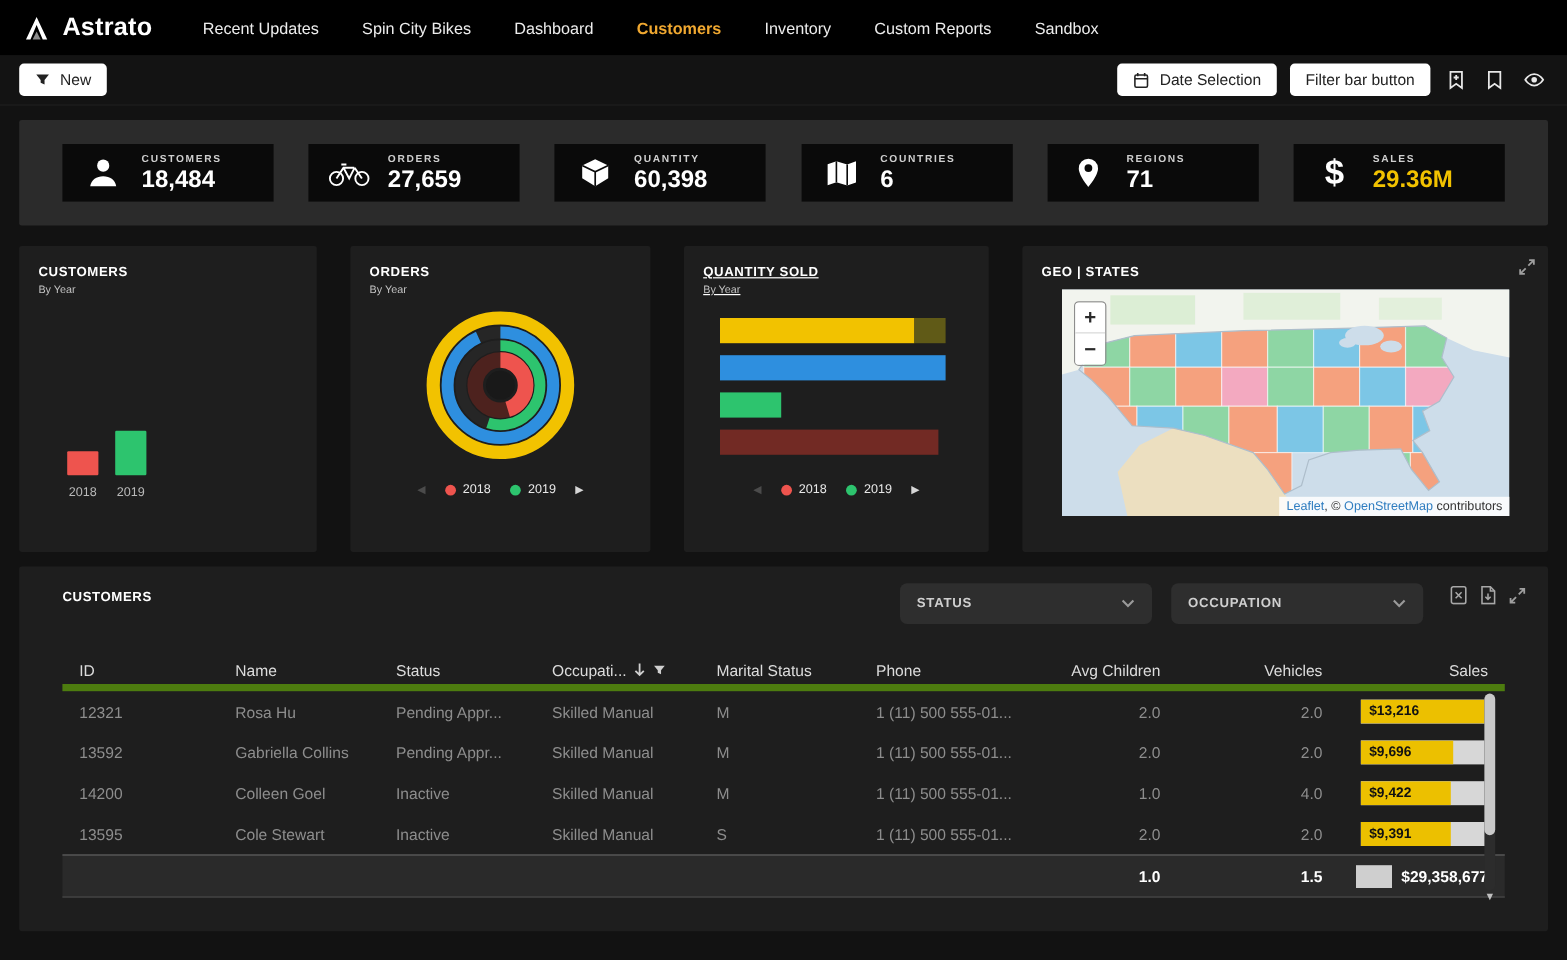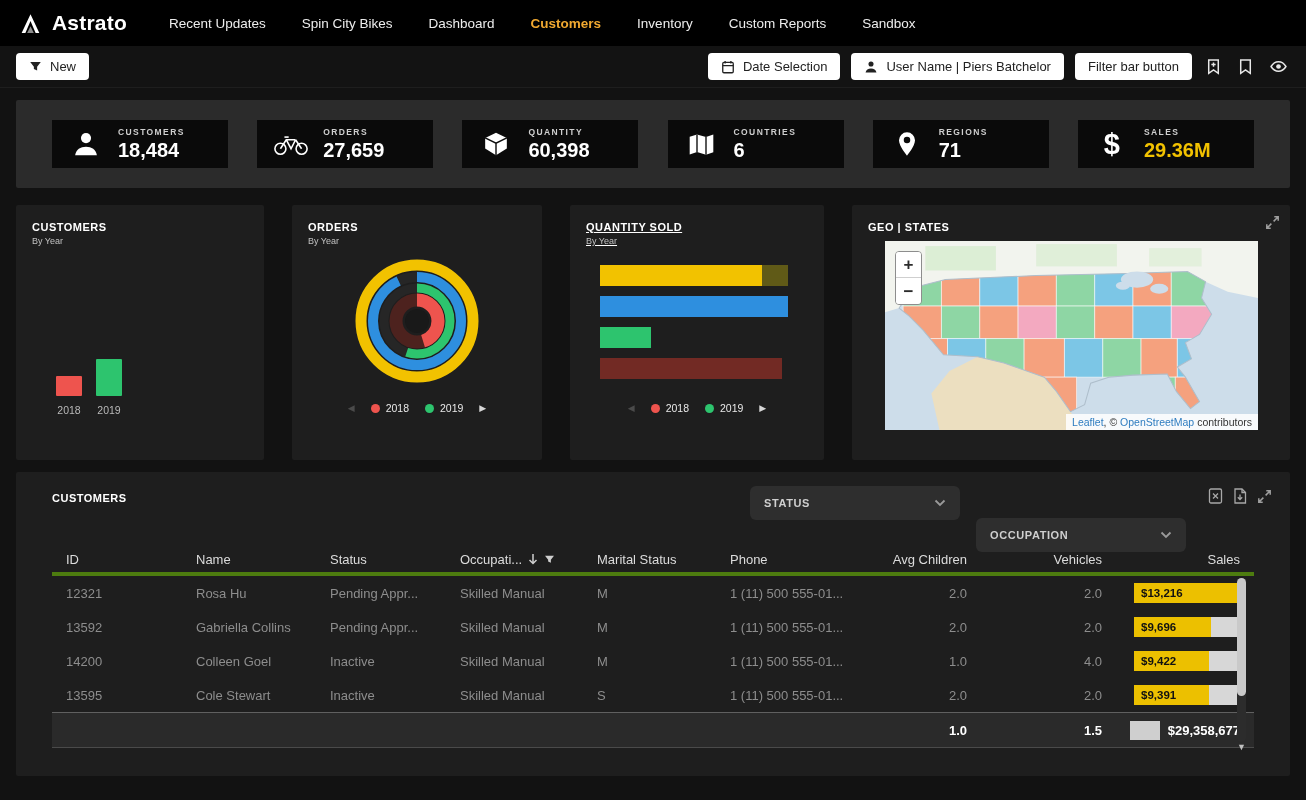--- a/index.html
+++ b/index.html
@@ -62,29 +62,29 @@
   .zoomctl { position:absolute; top:10px; left:10px; width:27px; border-radius:4px; overflow:hidden; border:1px solid #8d8d8d; }
   .zoomctl button { display:block; width:100%; height:26px; background:#fff; color:#2b2b2b; border:none; font-size:17px; font-weight:bold; cursor:pointer; font-family:inherit; line-height:1; }
   .zoomctl button:first-child { border-bottom:1px solid #cfcfcf; }
   .attribution { position:absolute; right:0; bottom:0; background:rgba(255,255,255,.85); font-size:10.5px; color:#333; padding:2px 6px; white-space:nowrap; }
   .attribution a { color:#2f7dc0; text-decoration:none; cursor:pointer; }
 
   
   .table-panel { margin:12px 16px 0; height:304px; background:#1e1e1e; position:relative; border-radius:2px; }
   .table-title { position:absolute; top:20px; left:36px; font-size:11px; font-weight:bold; letter-spacing:.5px; }
   .dd { position:absolute; top:14px; height:34px; width:210px; background:#2e2e2e; border-radius:6px; display:flex; align-items:center; justify-content:space-between; padding:0 14px; cursor:pointer; }
-  .dd-status { right:330px; } .dd-occupation { right:104px;margin-top:32px; }
+  .dd-status { right:330px; } .dd-occupation { right:104px; }
   .dd-label { font-size:11px; font-weight:bold; letter-spacing:.6px; color:#cfcfcf; }
   .dd .chev { color:#9a9a9a; }
   .corner-icons { position:absolute; top:16px; right:18px; display:flex; gap:10px; align-items:center; color:#a8a8a8; }
   .corner-icons > * { cursor:pointer; }
 
   .tgrid { position:absolute; left:36px; right:36px; top:74px; }
   .thead, .trow { display:grid; grid-template-columns:144px 134px 130px 137px 133px 140px 97px 135px 1fr; align-items:center; }
-  .thead { height:30px; border-bottom:4px solid #4d7c0f; color:#dcdcdc; font-size:13px; }
+  .thead { height:30px; border-bottom:6px solid #4d7c0f; color:#dcdcdc; font-size:13px; }
   .trow { height:34px; font-size:13px; color:#8d8d8d; }
   .tcell:first-child { padding-left:14px; }
   .tcell.num { text-align:right; }
   .tcell.occ { display:flex; align-items:center; gap:6px; color:#dcdcdc; }
   .tcell.occ svg { color:#cfcfcf; }
   .tcell.sales { display:flex; justify-content:flex-end; align-items:center; padding-right:14px; }
   .sbar { width:106px; height:20px; background:#d7d7d7; position:relative; overflow:hidden; }
   .sfill { position:absolute; left:0; top:0; bottom:0; background:#ecc000; }
   .stext { position:absolute; left:7px; top:50%; transform:translateY(-50%); font-size:11.5px; font-weight:bold; color:#111; }
   .trow.totals { height:36px; background:#2a2a2a; border-top:1px solid #606060; border-bottom:1px solid #4a4a4a; color:#fff; font-weight:bold; }
@@ -123,27 +123,20 @@
       </svg>
     <span>New</span>
   </button>
   <div class="toolbar-right">
     <button class="btn-white">
       <svg width="14" height="14" viewBox="0 0 16 16">
           <rect x="2" y="2.8" width="12" height="11.8" rx="1.4" fill="none" stroke="currentColor" stroke-width="1.5"></rect>
           <path d="M4.7 1v3M11.3 1v3M2 6.4h12" stroke="currentColor" stroke-width="1.5" fill="none"></path>
         </svg>
       <span>Date Selection</span>
-    </button>
-    <button class="btn-white">
-      <svg width="14" height="14" viewBox="0 0 16 16" fill="currentColor">
-          <circle cx="8" cy="4.6" r="2.9"></circle>
-          <path d="M1.8 14.4c.5-3.2 3-4.8 6.2-4.8s5.7 1.6 6.2 4.8z"></path>
-        </svg>
-      <span>User Name | Piers Batchelor</span>
     </button>
     <button class="btn-white">
       <span>Filter bar button</span>
     </button>
     <button class="icon-btn">
       <svg width="17" height="17" viewBox="0 0 16 16" fill="none" stroke="currentColor" stroke-width="1.4">
           <path d="M3.5 1.8h9v12.6L8 11.2l-4.5 3.2z"></path>
           <path d="M8 4.2v4M6 6.2h4"></path>
         </svg>
     </button>

